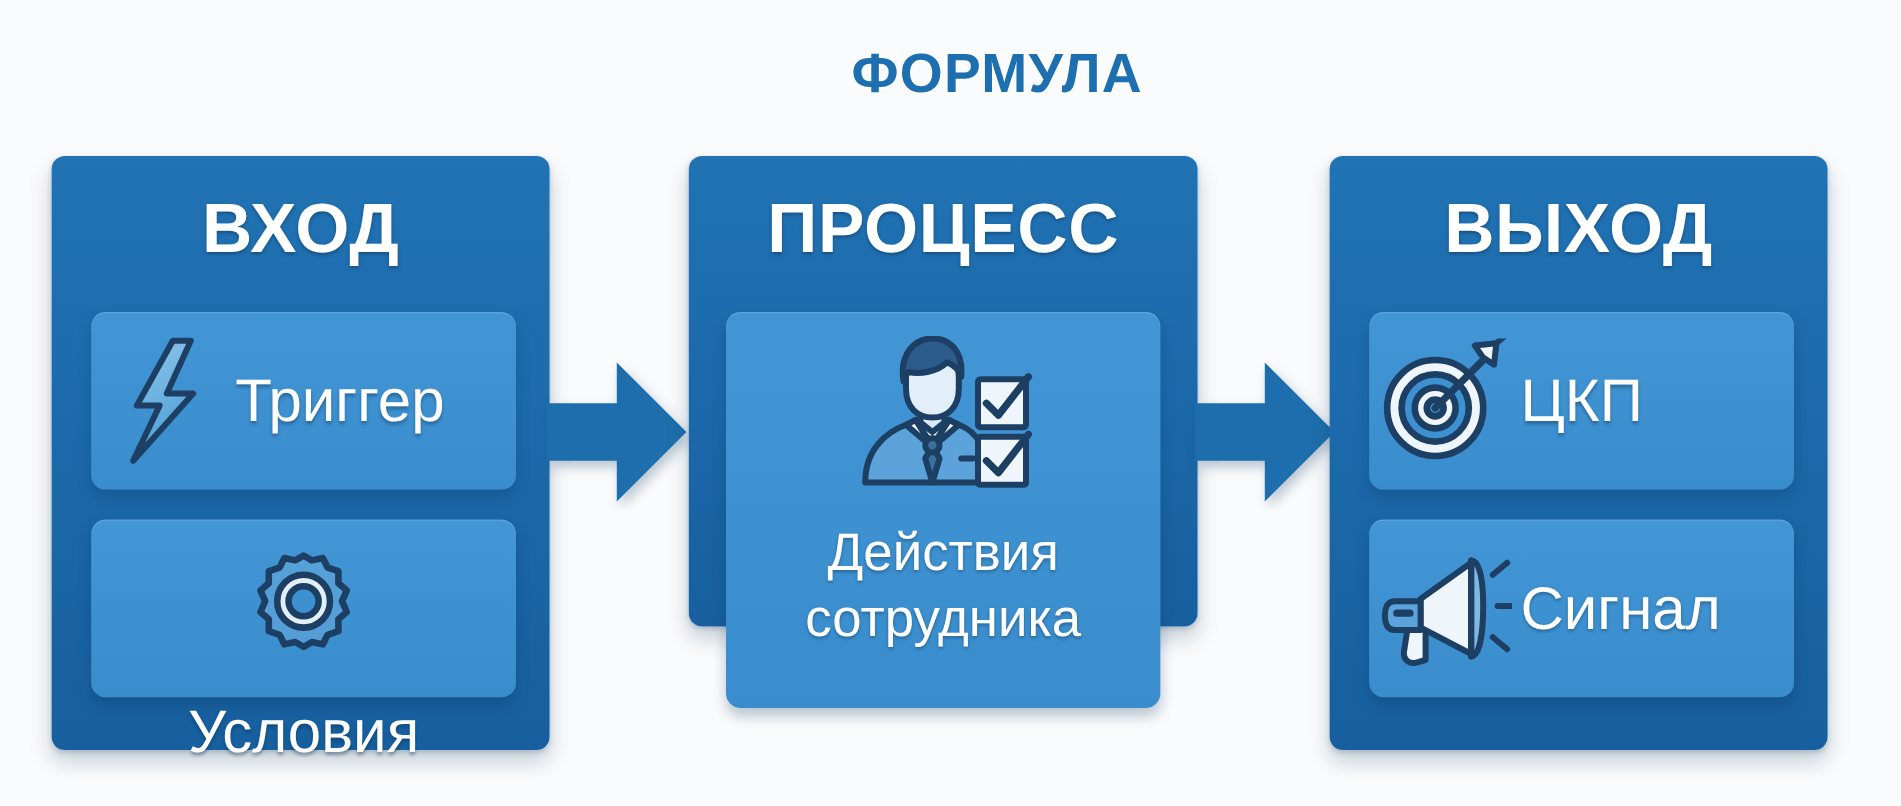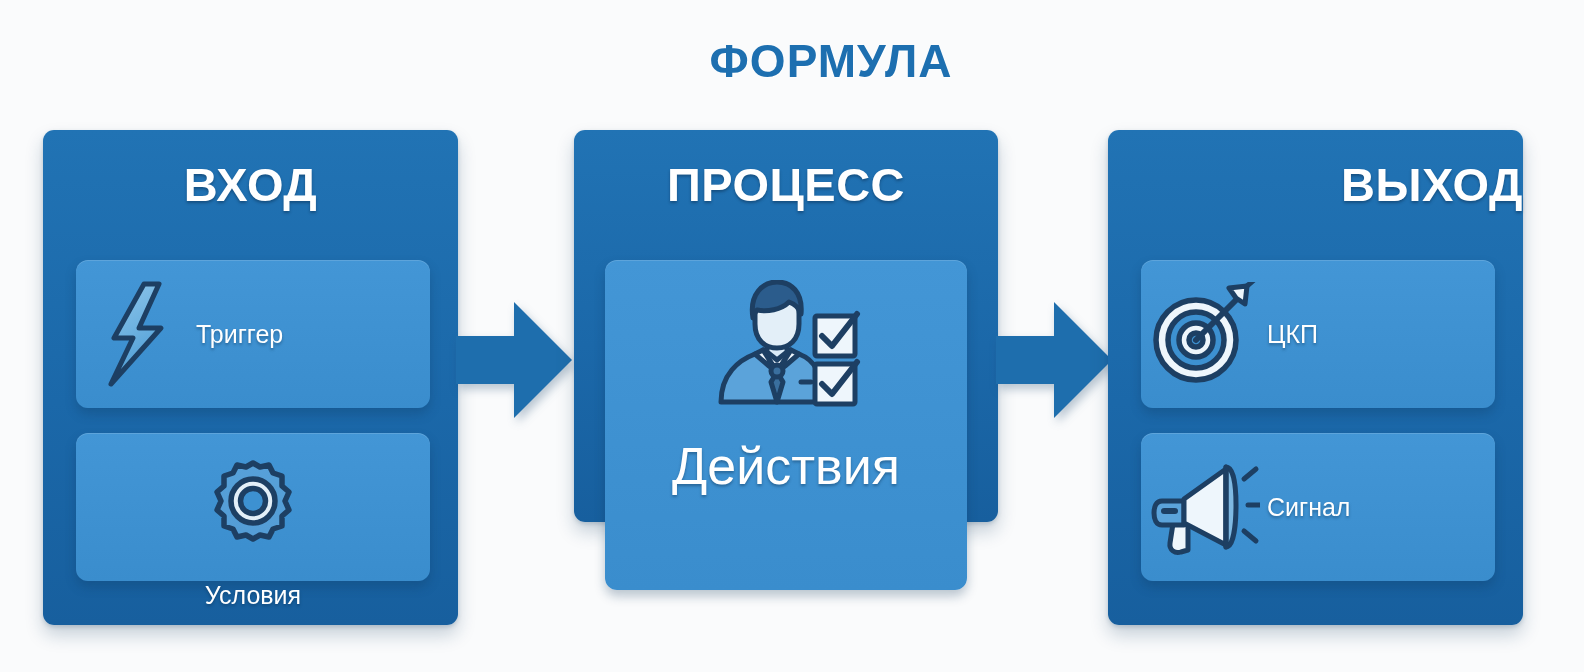--- a/index.html
+++ b/index.html
@@ -29,44 +29,44 @@
     position:absolute;
     border-radius:11px;
     background:linear-gradient(180deg,#2173b4 0%,#1b68a9 55%,#175f9e 100%);
     box-shadow:0 10px 18px rgba(20,60,95,.22), 0 2px 4px rgba(20,60,95,.18);
   }
   .panel-title{
     position:absolute;left:0;width:100%;
     text-align:center;
     color:#ffffff;
     font-weight:bold;
-    font-size:47px;
+    font-size:58px;
     letter-spacing:.5px;
     text-shadow:0 2px 3px rgba(8,40,70,.45);
   }
 
   
   .card{
     position:absolute;
     border-radius:12px;
     background:linear-gradient(180deg,#4396d6 0%,#3a8dcd 100%);
     box-shadow:0 6px 11px rgba(15,55,90,.28), inset 0 1px 0 rgba(255,255,255,.14);
   }
   .card.row{display:flex;align-items:center;}
   .card.col{display:flex;flex-direction:column;align-items:center;justify-content:flex-start;}
   .card-label{
     color:#ffffff;
-    font-size:25px;
+    font-size:50px;
     font-weight:500;
     text-shadow:0 2px 3px rgba(8,40,70,.40);
     white-space:nowrap;
   }
   .card-label.center{
     text-align:center;
-    font-size:52px;
+    font-size:44px;
     line-height:1.24;
     white-space:normal;
   }
   .icon-wrap{
     display:flex;align-items:center;justify-content:center;
     flex:none;
   }
 
   
   .arrow{position:absolute;filter:drop-shadow(3px 5px 5px rgba(25,70,110,.30));}
@@ -155,32 +155,33 @@
           <g stroke="#1d3f63" stroke-width="5" fill="#eef6fc" stroke-linejoin="round" stroke-linecap="round">
             <rect x="104" y="84" width="40" height="40" rx="2"></rect>
           </g>
           <path d="M111 104 L121 114 L146 82" fill="none" stroke="#1d3f63" stroke-width="6" stroke-linecap="round" stroke-linejoin="round"></path>
 
           <path d="M90 102 L100 102" stroke="#1d3f63" stroke-width="5" stroke-linecap="round"></path>
         </svg>
       </span>
       <span class="card-label center" style="margin-top:4px;">
         <span style="display:block;">Действия</span>
+        <span style="display:block;">сотрудника</span>
       </span>
     </div>
   </div>
 
   <div class="arrow" style="left:996px;top:296px;width:118px;height:128px;">
     <svg width="118" height="128" viewBox="0 0 118 128">
       <path d="M0 40 L58 40 L58 6 L116 64 L58 122 L58 88 L0 88 Z" fill="#1e6ead"></path>
     </svg>
   </div>
 
   <div class="panel" style="left:1108px;top:130px;width:415px;height:495px;">
-    <div class="panel-title" style="top:27px;text-align:right;">ВЫХОД</div>
+    <div class="panel-title" style="top:27px;">ВЫХОД</div>
 
     <div class="card row" style="left:33px;top:130px;width:354px;height:148px;">
       <span class="icon-wrap" style="width:126px;height:148px;">
         <svg width="108" height="104" viewBox="0 0 108 104">
           <g fill="none" stroke="#1d3f63" stroke-width="5.5">
             <circle cx="46" cy="58" r="40" fill="#eef6fc"></circle>
             <circle cx="46" cy="58" r="28" fill="#3d91d1"></circle>
             <circle cx="46" cy="58" r="17" fill="#eef6fc"></circle>
             <circle cx="46" cy="58" r="7" fill="#3d91d1"></circle>
           </g>

